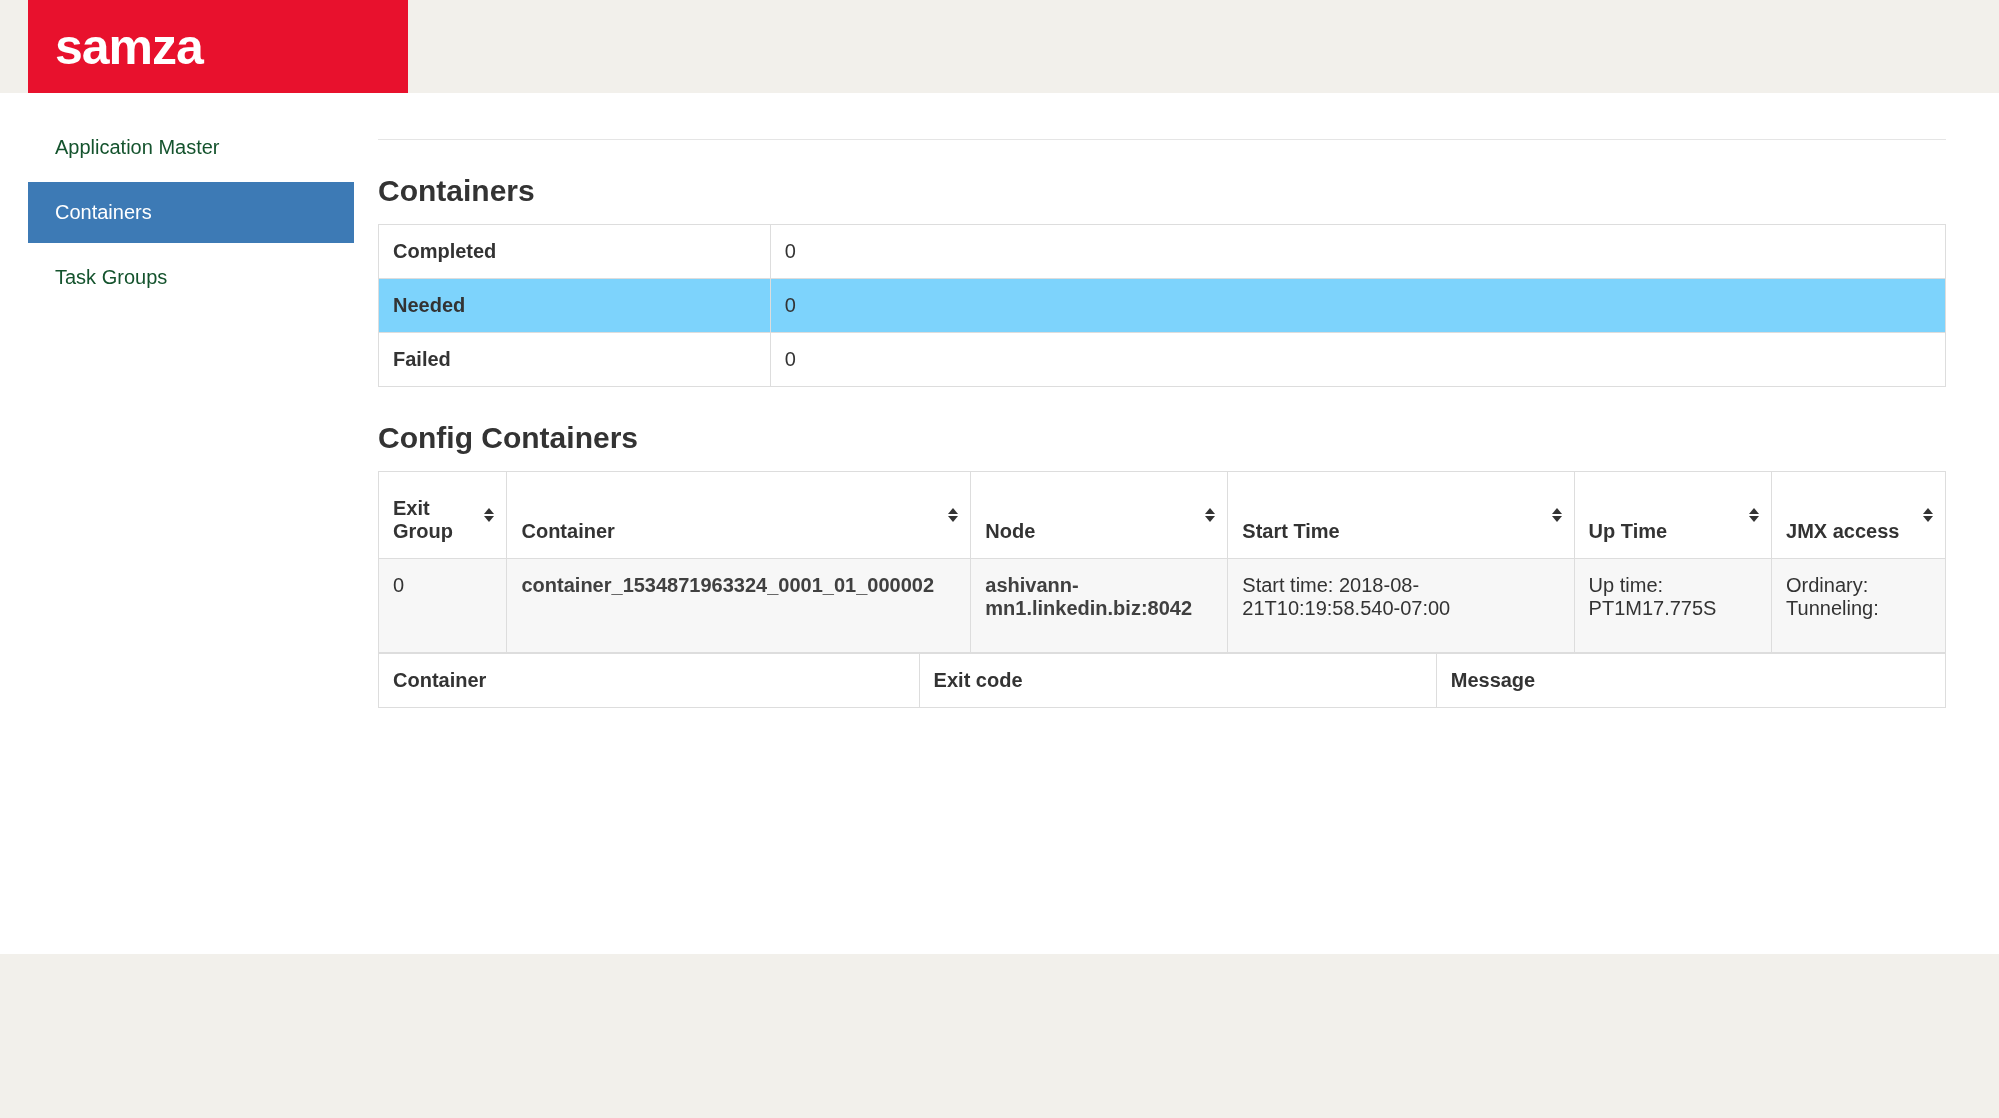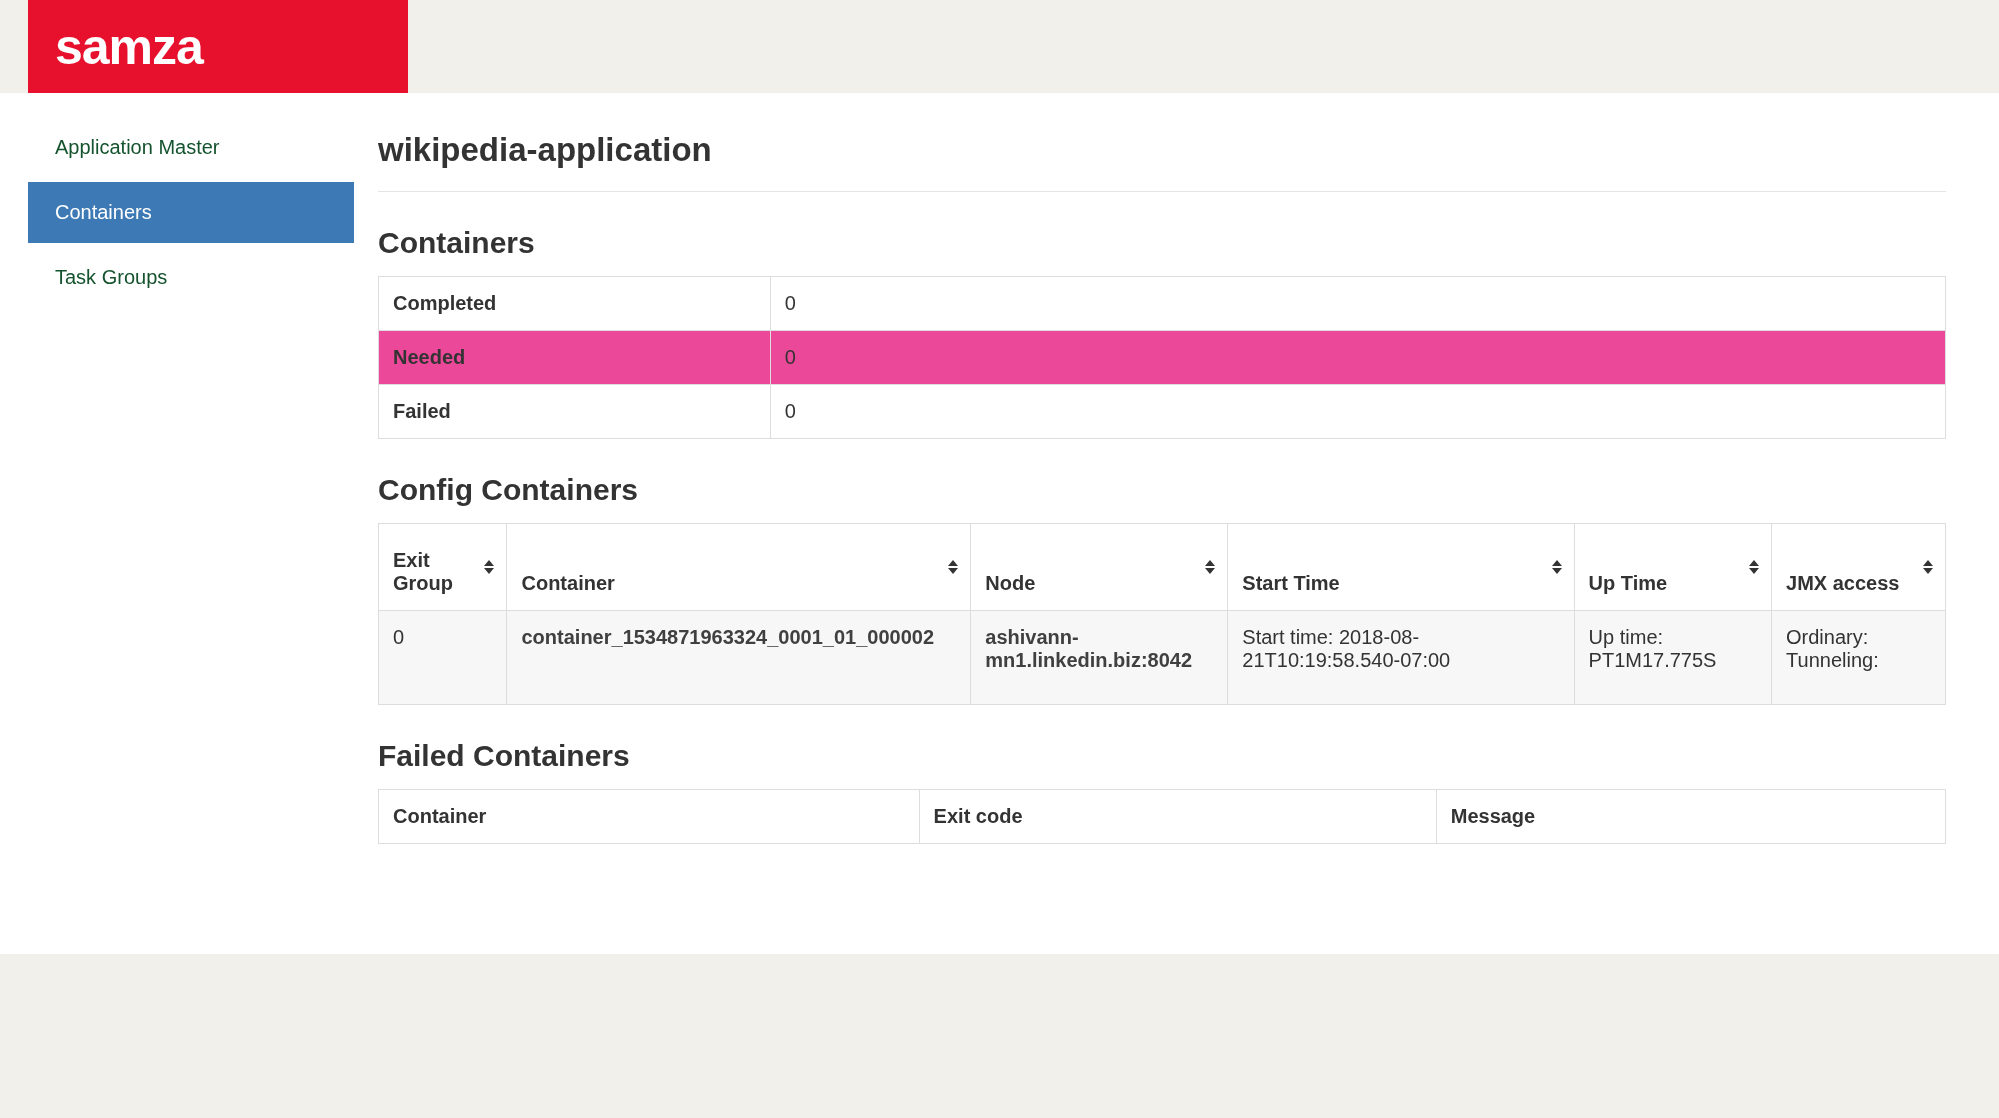--- a/index.html
+++ b/index.html
@@ -98,21 +98,21 @@
     vertical-align: top;
   }
 
   
   .summary-table td.label-cell {
     width: 25%;
     font-weight: bold;
     margin-left: 8px;
   }
   .summary-table tr.striped {
-    background: #ec4899;
+    background: #7dd3fc;
   }
 
   
   .running-table th {
     position: relative;
     font-weight: bold;
     vertical-align: bottom;
     padding: 16px 34px 15px 14px;
     height: 87px;
     background: #fff;
@@ -188,21 +188,20 @@
 <div class="content-band">
   <div class="layout">
 
     <nav class="sidebar">
       <a class="nav-item">Application Master</a>
       <a class="nav-item active">Containers</a>
       <a class="nav-item">Task Groups</a>
     </nav>
 
     <main class="main">
-      <h1 class="page-title">wikipedia-application</h1>
       <hr class="title-rule">
 
       <h2 class="section-heading">Containers</h2>
       <table class="summary-table">
         <tbody>
           <tr>
             <td class="label-cell">Completed</td>
             <td>0</td>
           </tr>
           <tr class="striped">
@@ -273,21 +272,20 @@
             <td>
               <a class="data-link">ashivann-mn1.linkedin.biz:8042</a>
             </td>
             <td>Start time: 2018-08-21T10:19:58.540-07:00</td>
             <td>Up time: PT1M17.775S</td>
             <td>Ordinary: Tunneling:</td>
           </tr>
         </tbody>
       </table>
 
-      <h2 class="section-heading">Failed Containers</h2>
       <table class="failed-table">
         <thead>
           <tr>
             <th class="failed-col-container">Container</th>
             <th class="failed-col-exit">Exit code</th>
             <th class="failed-col-message">Message</th>
           </tr>
         </thead>
         <tbody></tbody>
       </table>

